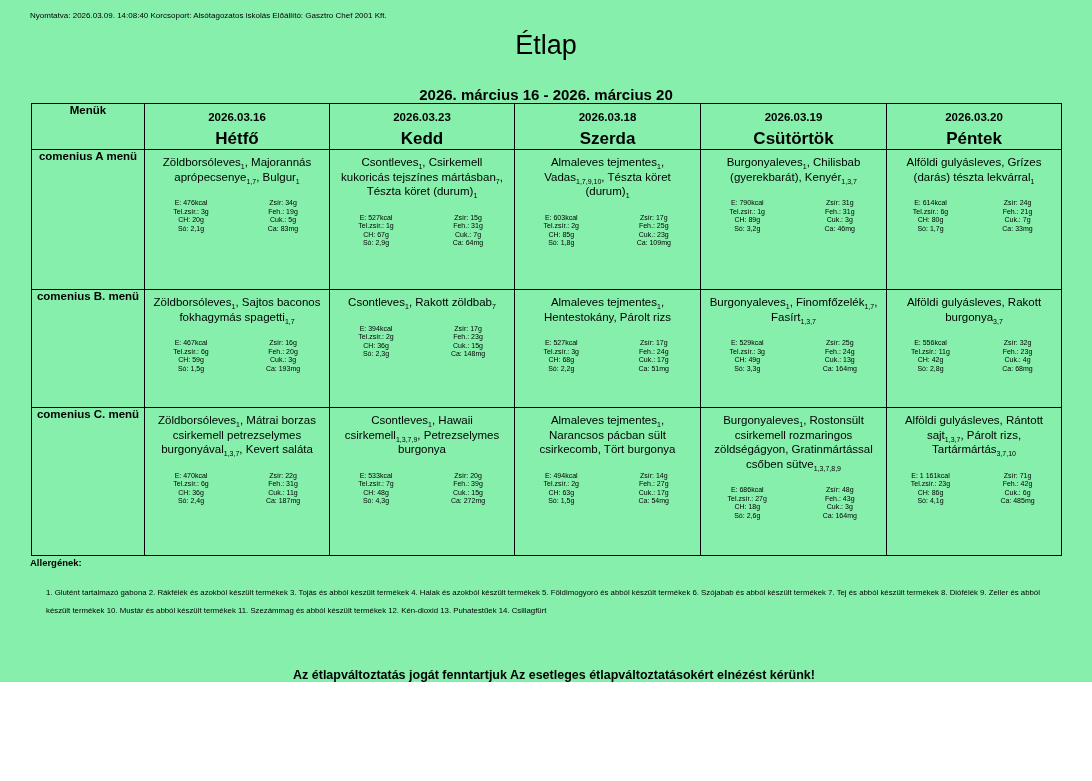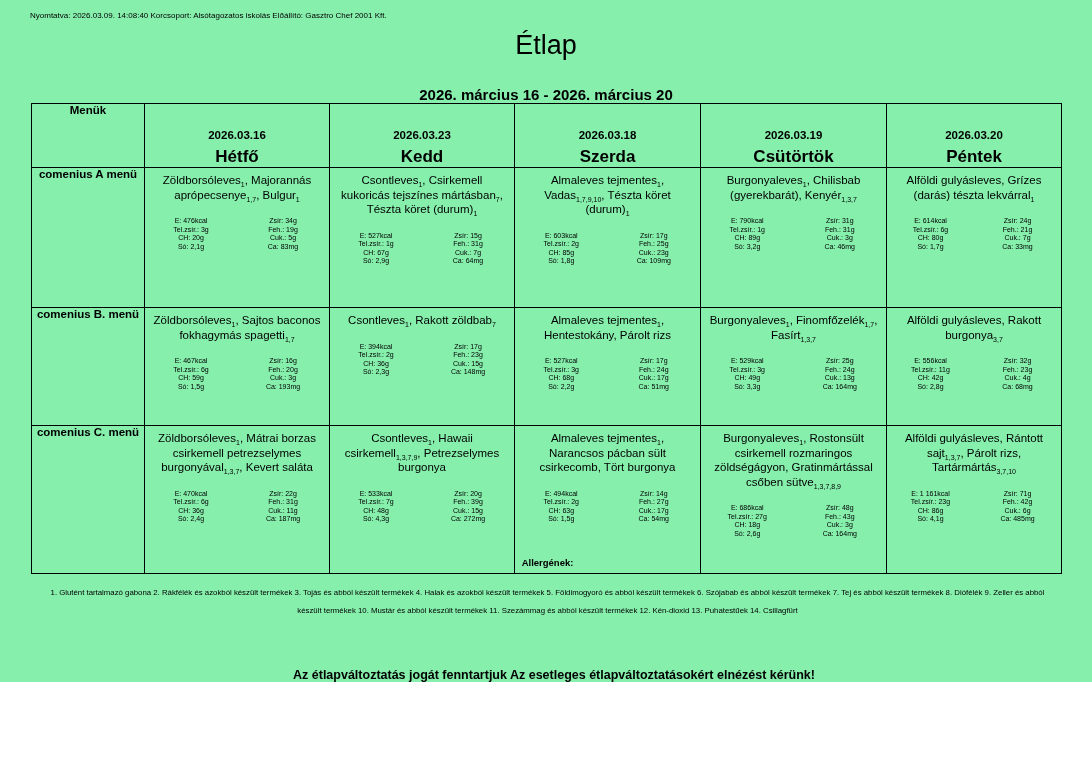--- a/index.html
+++ b/index.html
@@ -31,21 +31,21 @@
   }
   table.menu-table th, table.menu-table td{
     border:1.5px solid #000;
     padding:0;
     vertical-align:top;
   }
   thead th{height:42px;}
   .h-menu{
     font-size:11.5px;font-weight:bold;text-align:center;padding-top:7px;
   }
-  .h-date{font-size:11.5px;font-weight:bold;text-align:center;margin-top:25px;}
+  .h-date{font-size:11.5px;font-weight:bold;text-align:center;margin-top:7px;}
   .h-day{font-size:17px;font-weight:bold;text-align:center;margin-top:6px;}
   tbody tr:nth-child(1){height:140px;}
   tbody tr:nth-child(2){height:118px;margin-top:15px;}
   tbody tr:nth-child(3){height:148px;margin-top:34px;}
   td.menu-label{
     font-size:11.5px;font-weight:bold;text-align:center;
     padding:8px 6px 0 6px;
   }
   td.meal-cell{padding:0;}
   .dish{
@@ -57,21 +57,21 @@
     vertical-align:sub;
     line-height:0;
   }
   .nutrition{
     display:flex;flex-direction:row;
     margin-top:15px;
     font-size:7px;line-height:8.5px;
   }
   .ncol{width:50%;text-align:center;}
   .allergens{
-    position:absolute;left:30px;top:557px;width:1035px;text-align:center;
+    position:absolute;left:30px;top:557px;width:1035px;
   }
   .allergens-heading{font-size:9.5px;font-weight:bold;margin:0 0 2px 0;}
   .allergens-text{font-size:7.8px;line-height:18px;margin:16px;}
   .disclaimer1{
     position:absolute;left:0;top:668px;width:100%;
     text-align:center;font-size:12.5px;font-weight:bold;padding-left:8px;
   }
   .disclaimer2{
     position:absolute;left:16px;top:692px;width:100%;
     text-align:left;font-size:12.5px;font-weight:bold;

